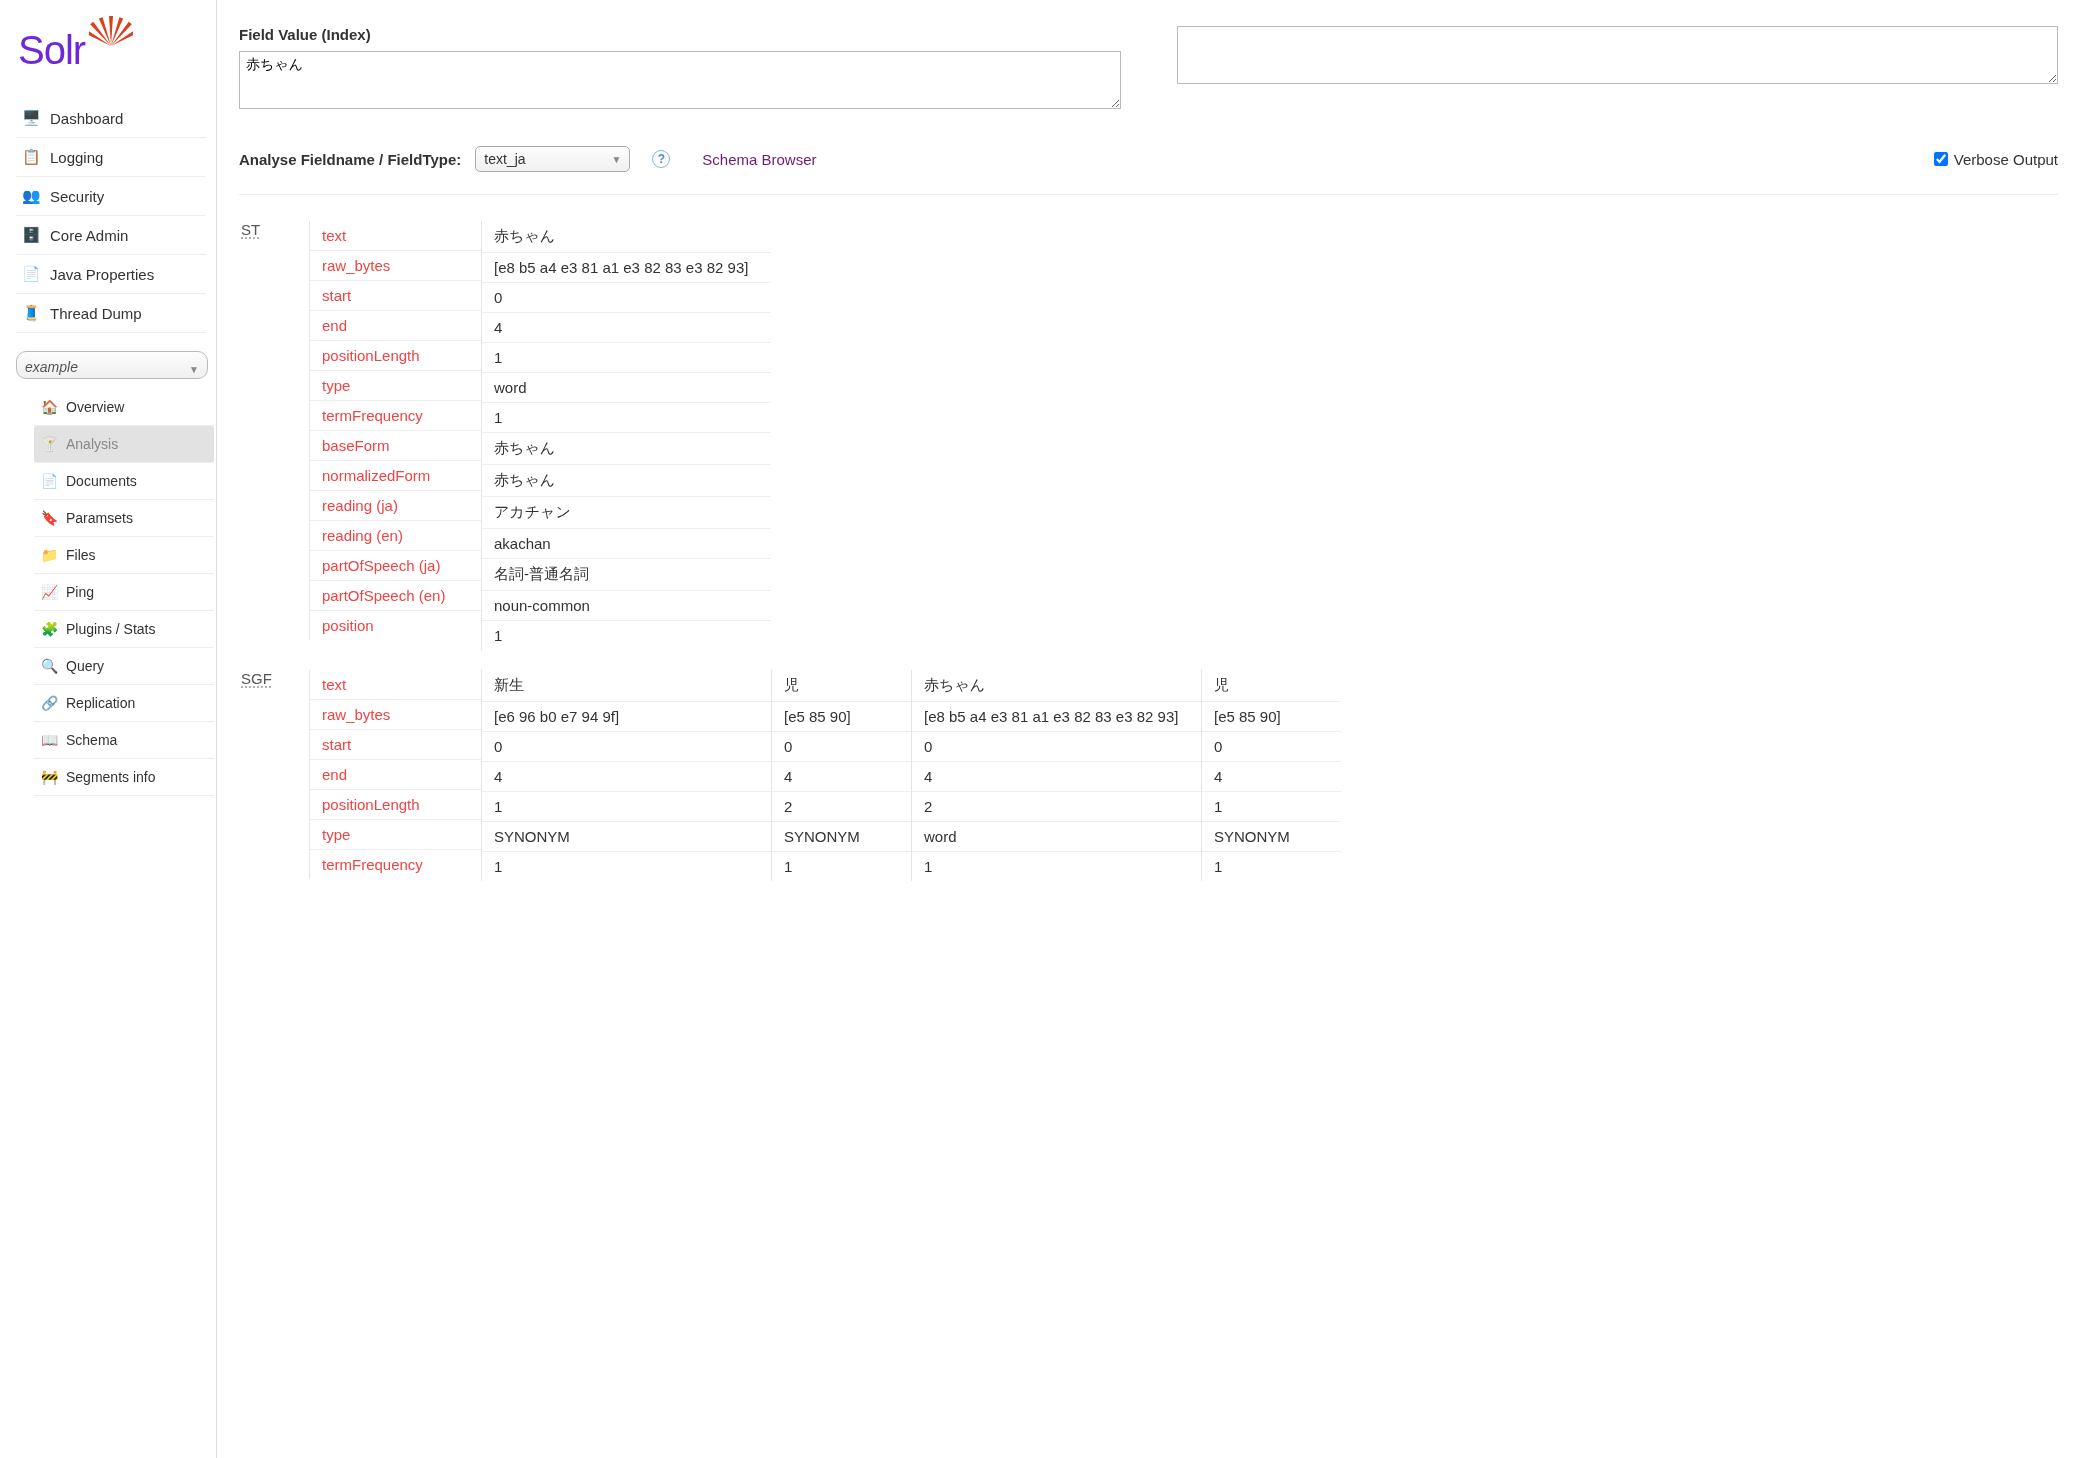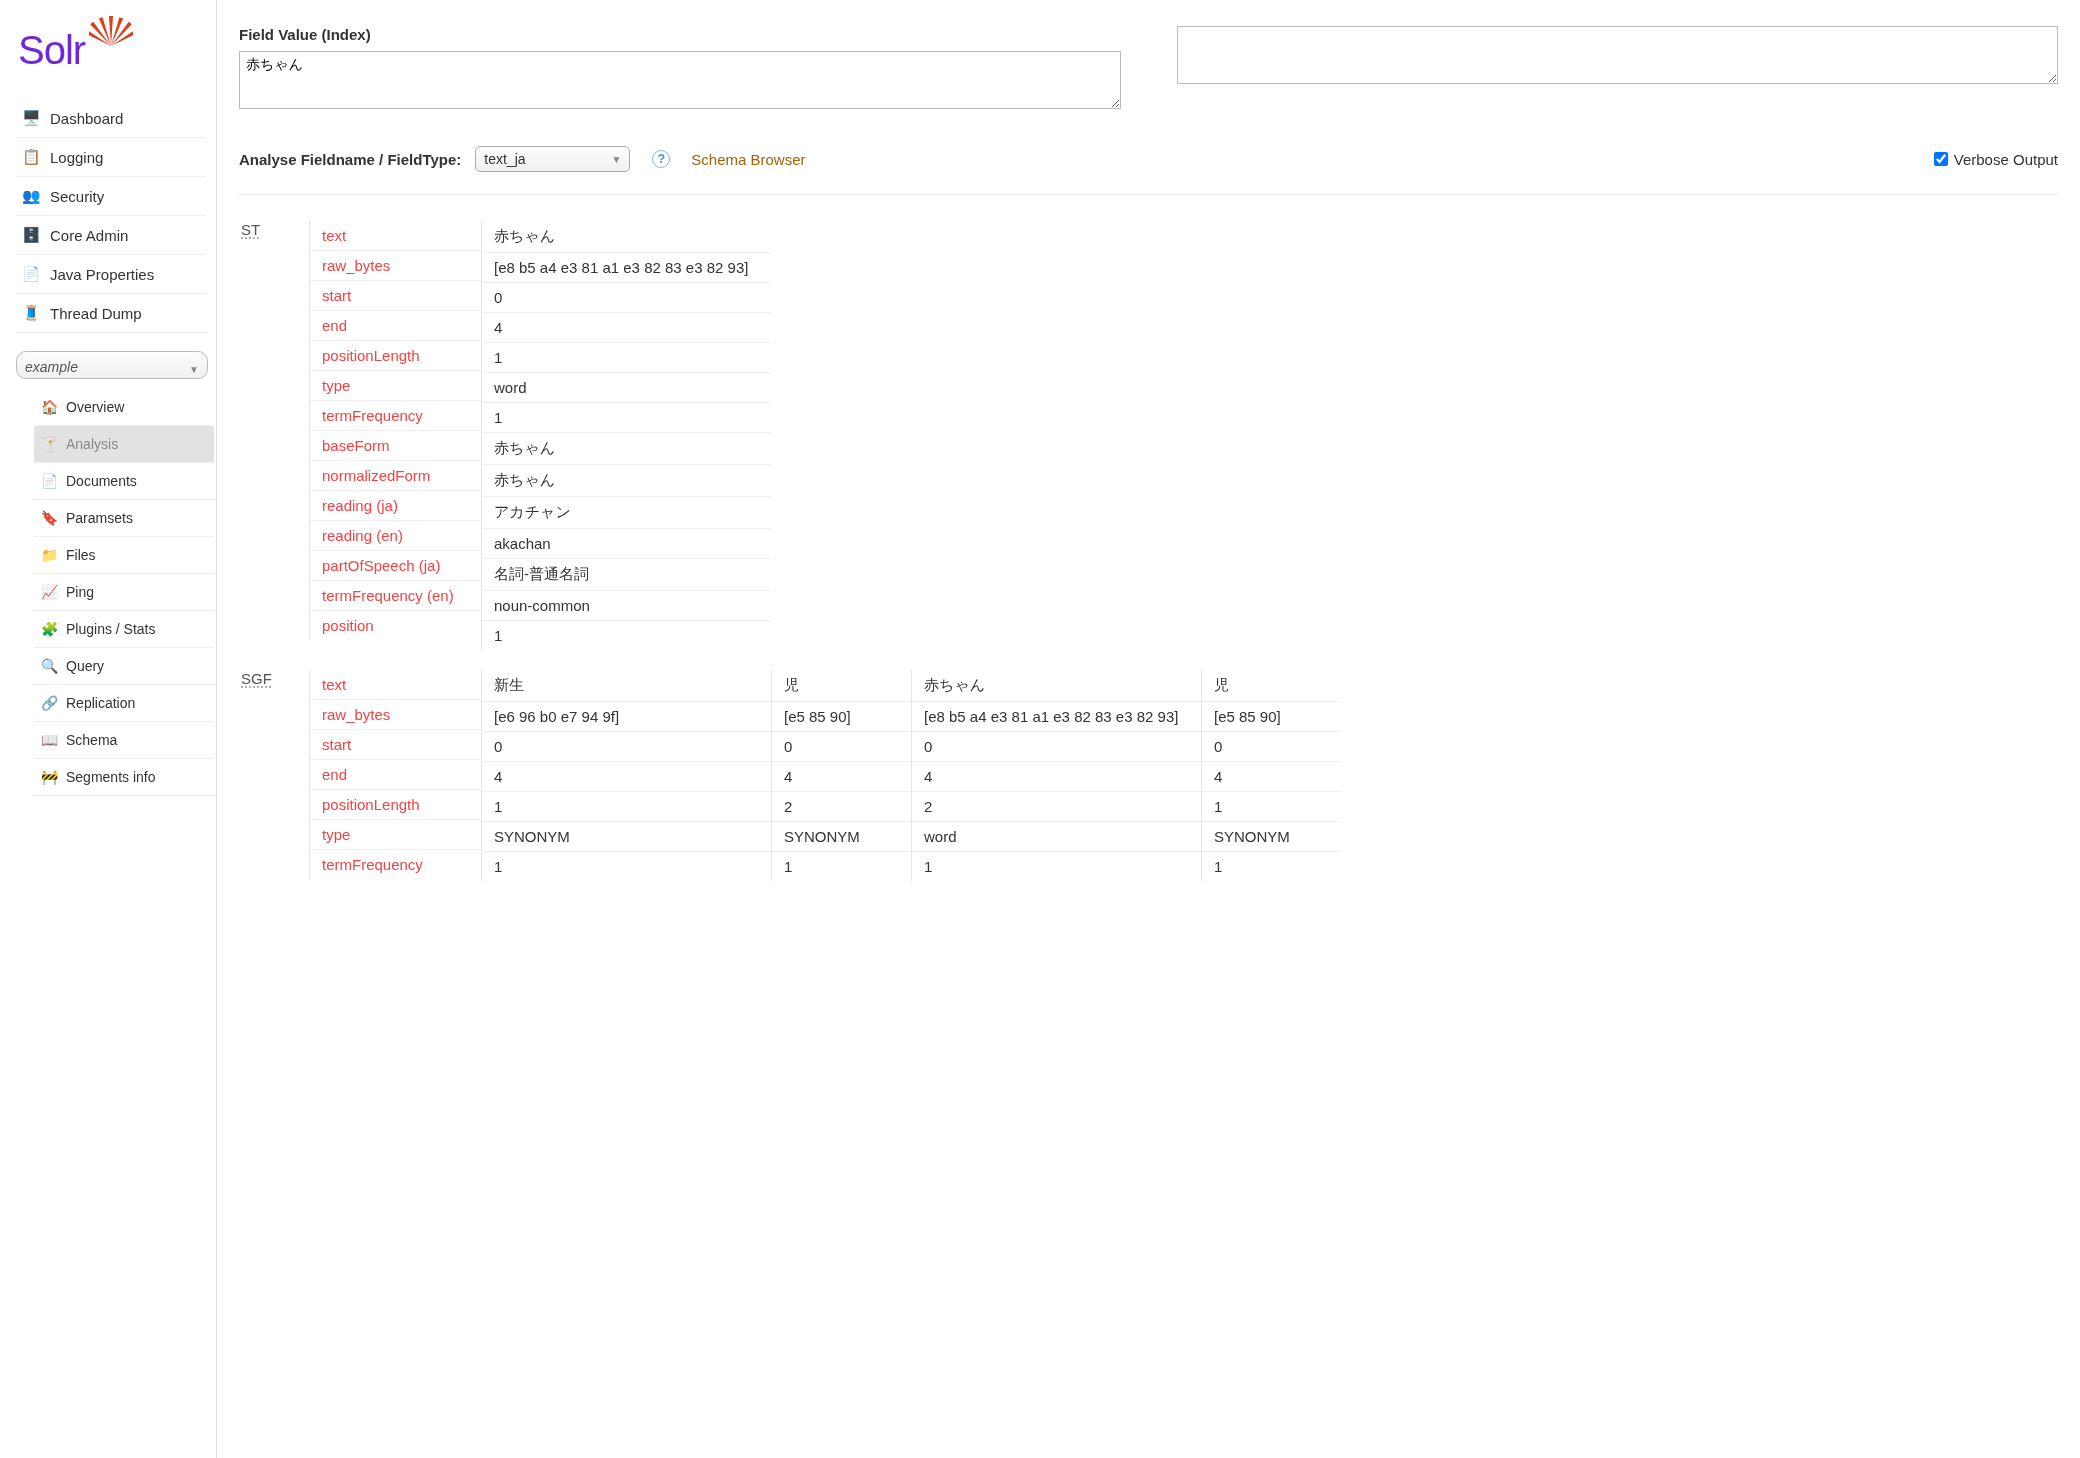--- a/index.html
+++ b/index.html
@@ -97,21 +97,21 @@
       cursor: pointer;
     }
     .fieldtype-select .caret { color:#888; font-size: 10px; }
     .help-icon {
       width:18px; height:18px; border-radius: 50%;
       border: 1px solid #87b6e5; color:#4a8ccf;
       display:inline-flex; align-items:center; justify-content:center;
       font-size: 12px; font-weight: bold;
       margin-left: 8px;
     }
-    .schema-link { color:#a16207; font-size: 15px; margin-left: 7px; cursor: pointer; }
+    .schema-link { color:#701a75; font-size: 15px; margin-left: 18px; cursor: pointer; }
     .spacer { flex: 1; }
     .checkbox-wrap { display:flex; align-items:center; gap:6px; font-size: 15px; }
     input[type=checkbox] { width:14px; height:14px; }
 
     
     .results { padding-top: 14px; }
     .stage-block { display: flex; margin-bottom: 20px; align-items: flex-start; }
     .stage-label {
       width: 70px; padding-left: 2px;
       font-size: 15px; color: #555;
@@ -284,21 +284,21 @@
             <div class="cell">start</div>
             <div class="cell">end</div>
             <div class="cell">positionLength</div>
             <div class="cell">type</div>
             <div class="cell">termFrequency</div>
             <div class="cell">baseForm</div>
             <div class="cell">normalizedForm</div>
             <div class="cell">reading (ja)</div>
             <div class="cell">reading (en)</div>
             <div class="cell">partOfSpeech (ja)</div>
-            <div class="cell">termFrequency (en)</div>
+            <div class="cell">partOfSpeech (en)</div>
             <div class="cell">position</div>
           </div>
           <div class="tokens-row">
             <div class="token-col wide">
               <div class="cell">赤ちゃん</div>
               <div class="cell">[e8 b5 a4 e3 81 a1 e3 82 83 e3 82 93]</div>
               <div class="cell">0</div>
               <div class="cell">4</div>
               <div class="cell">1</div>
               <div class="cell">word</div>

